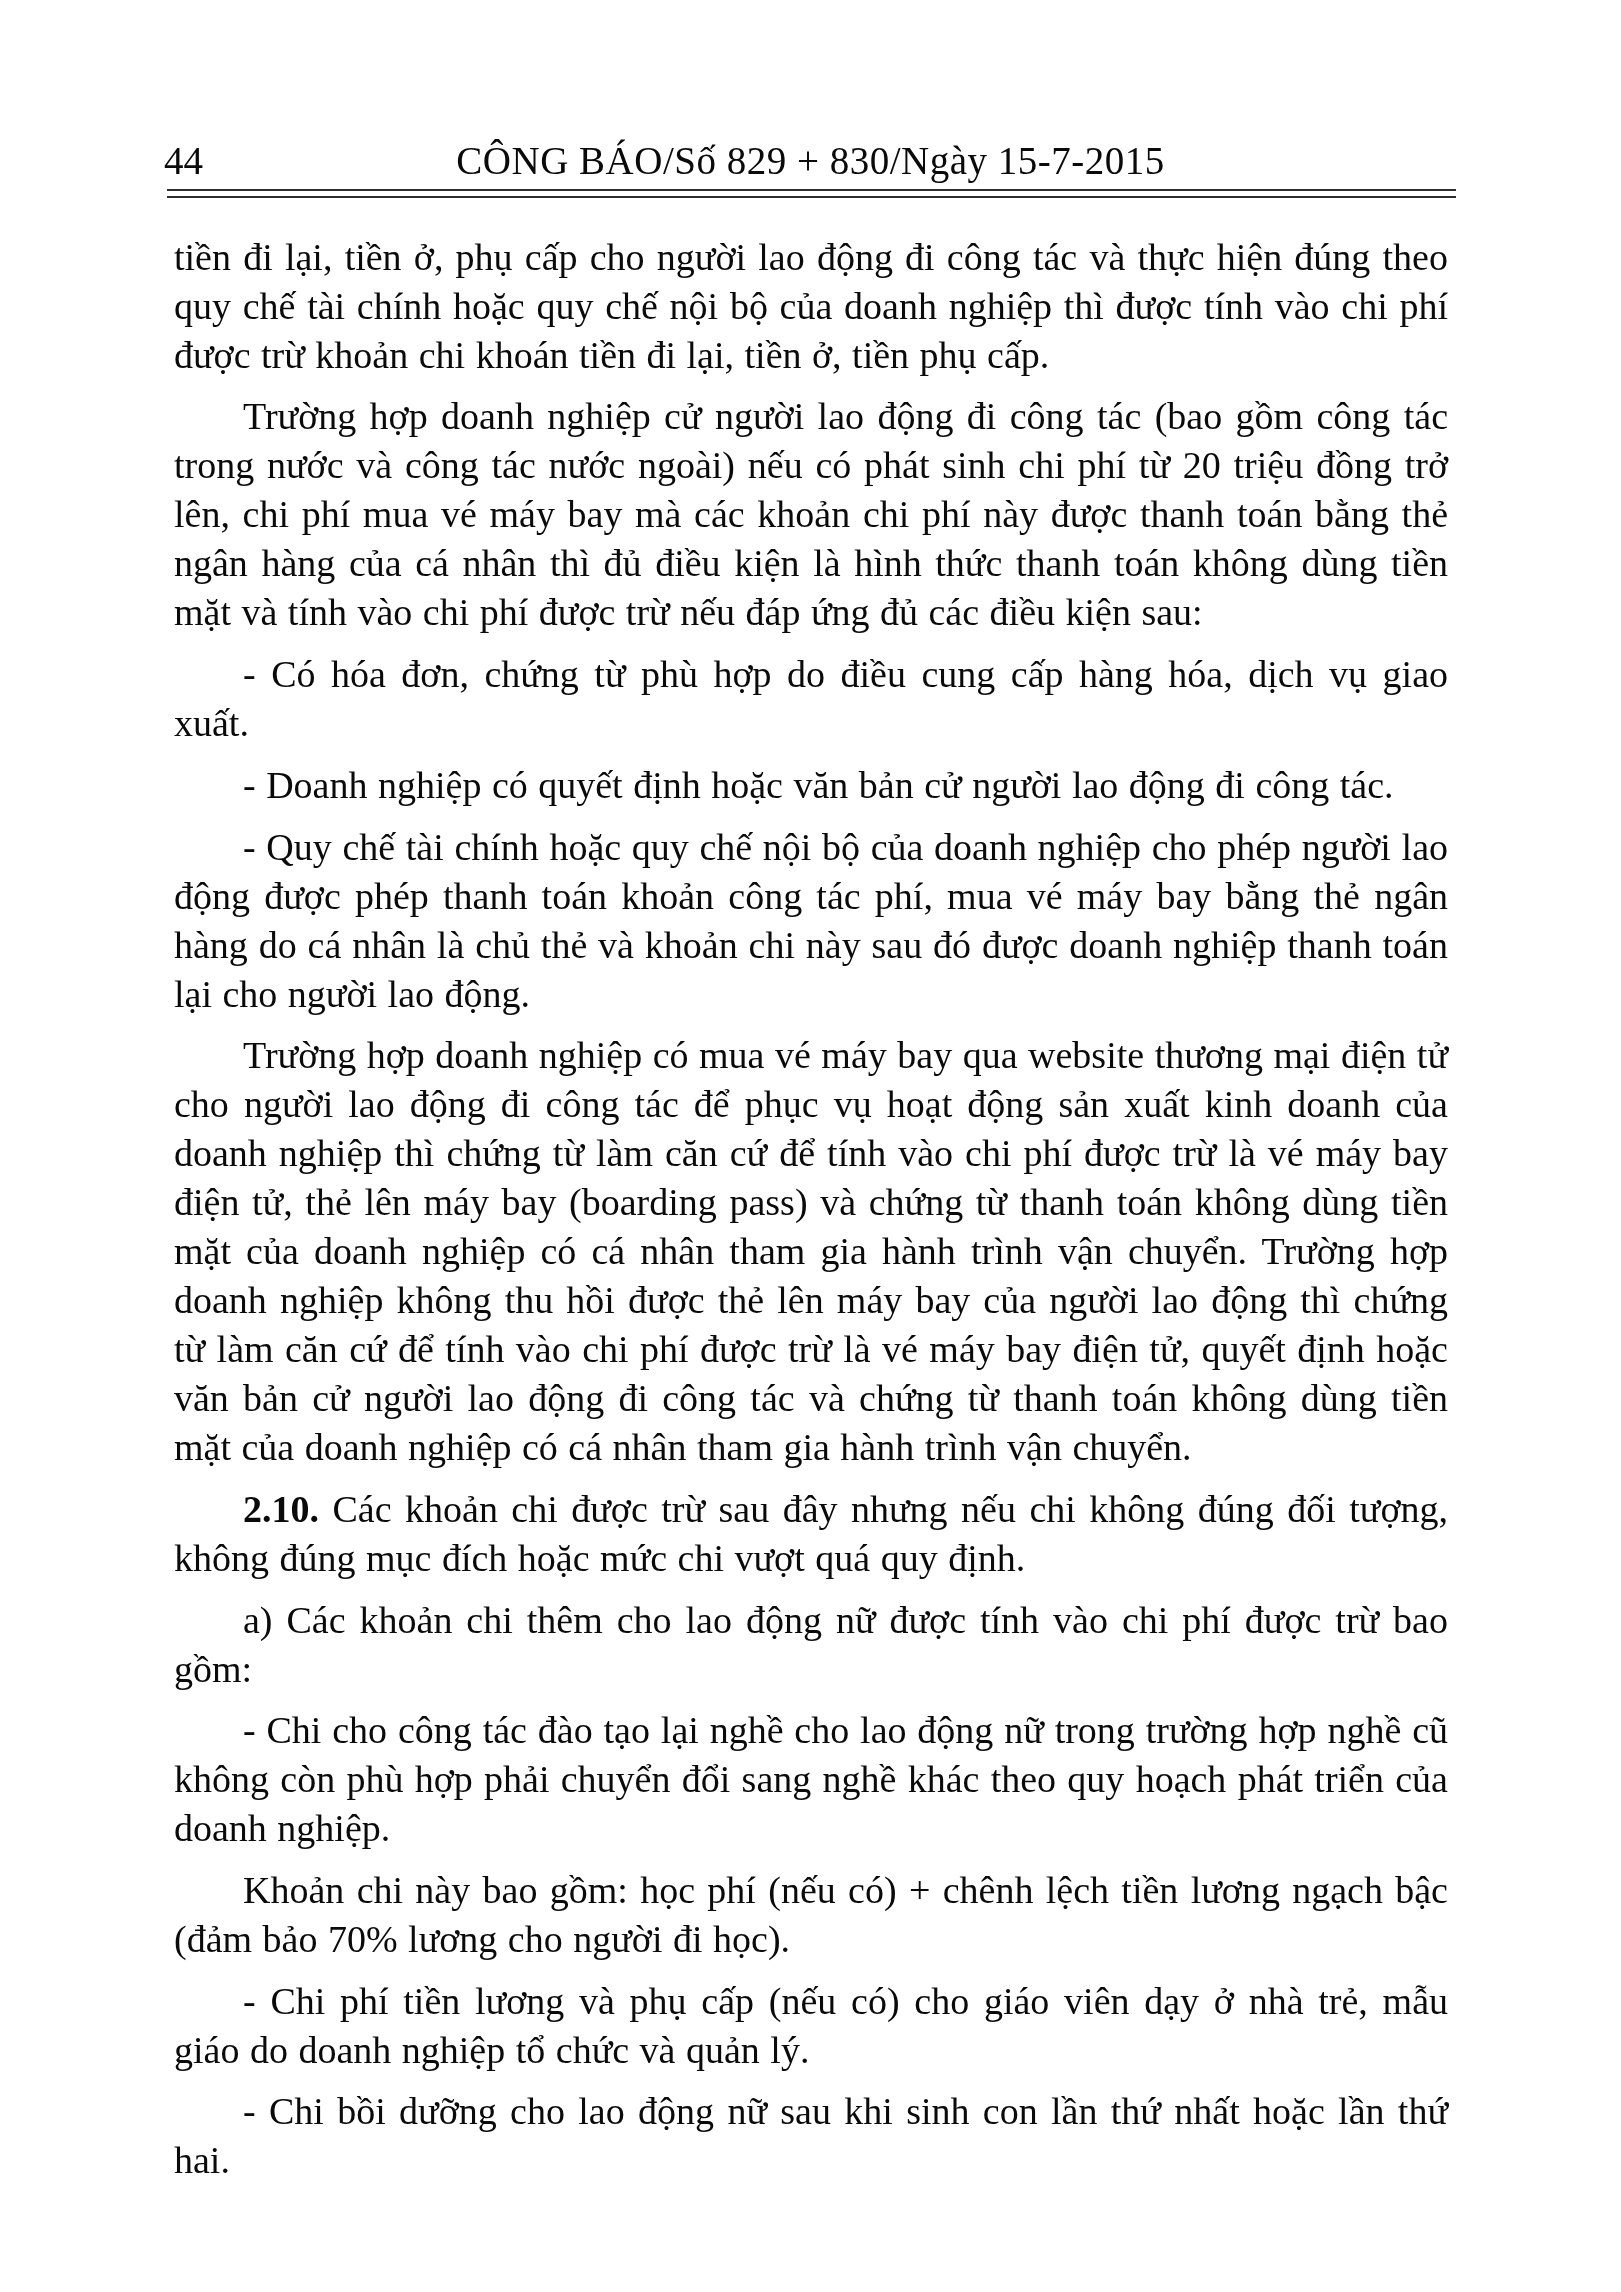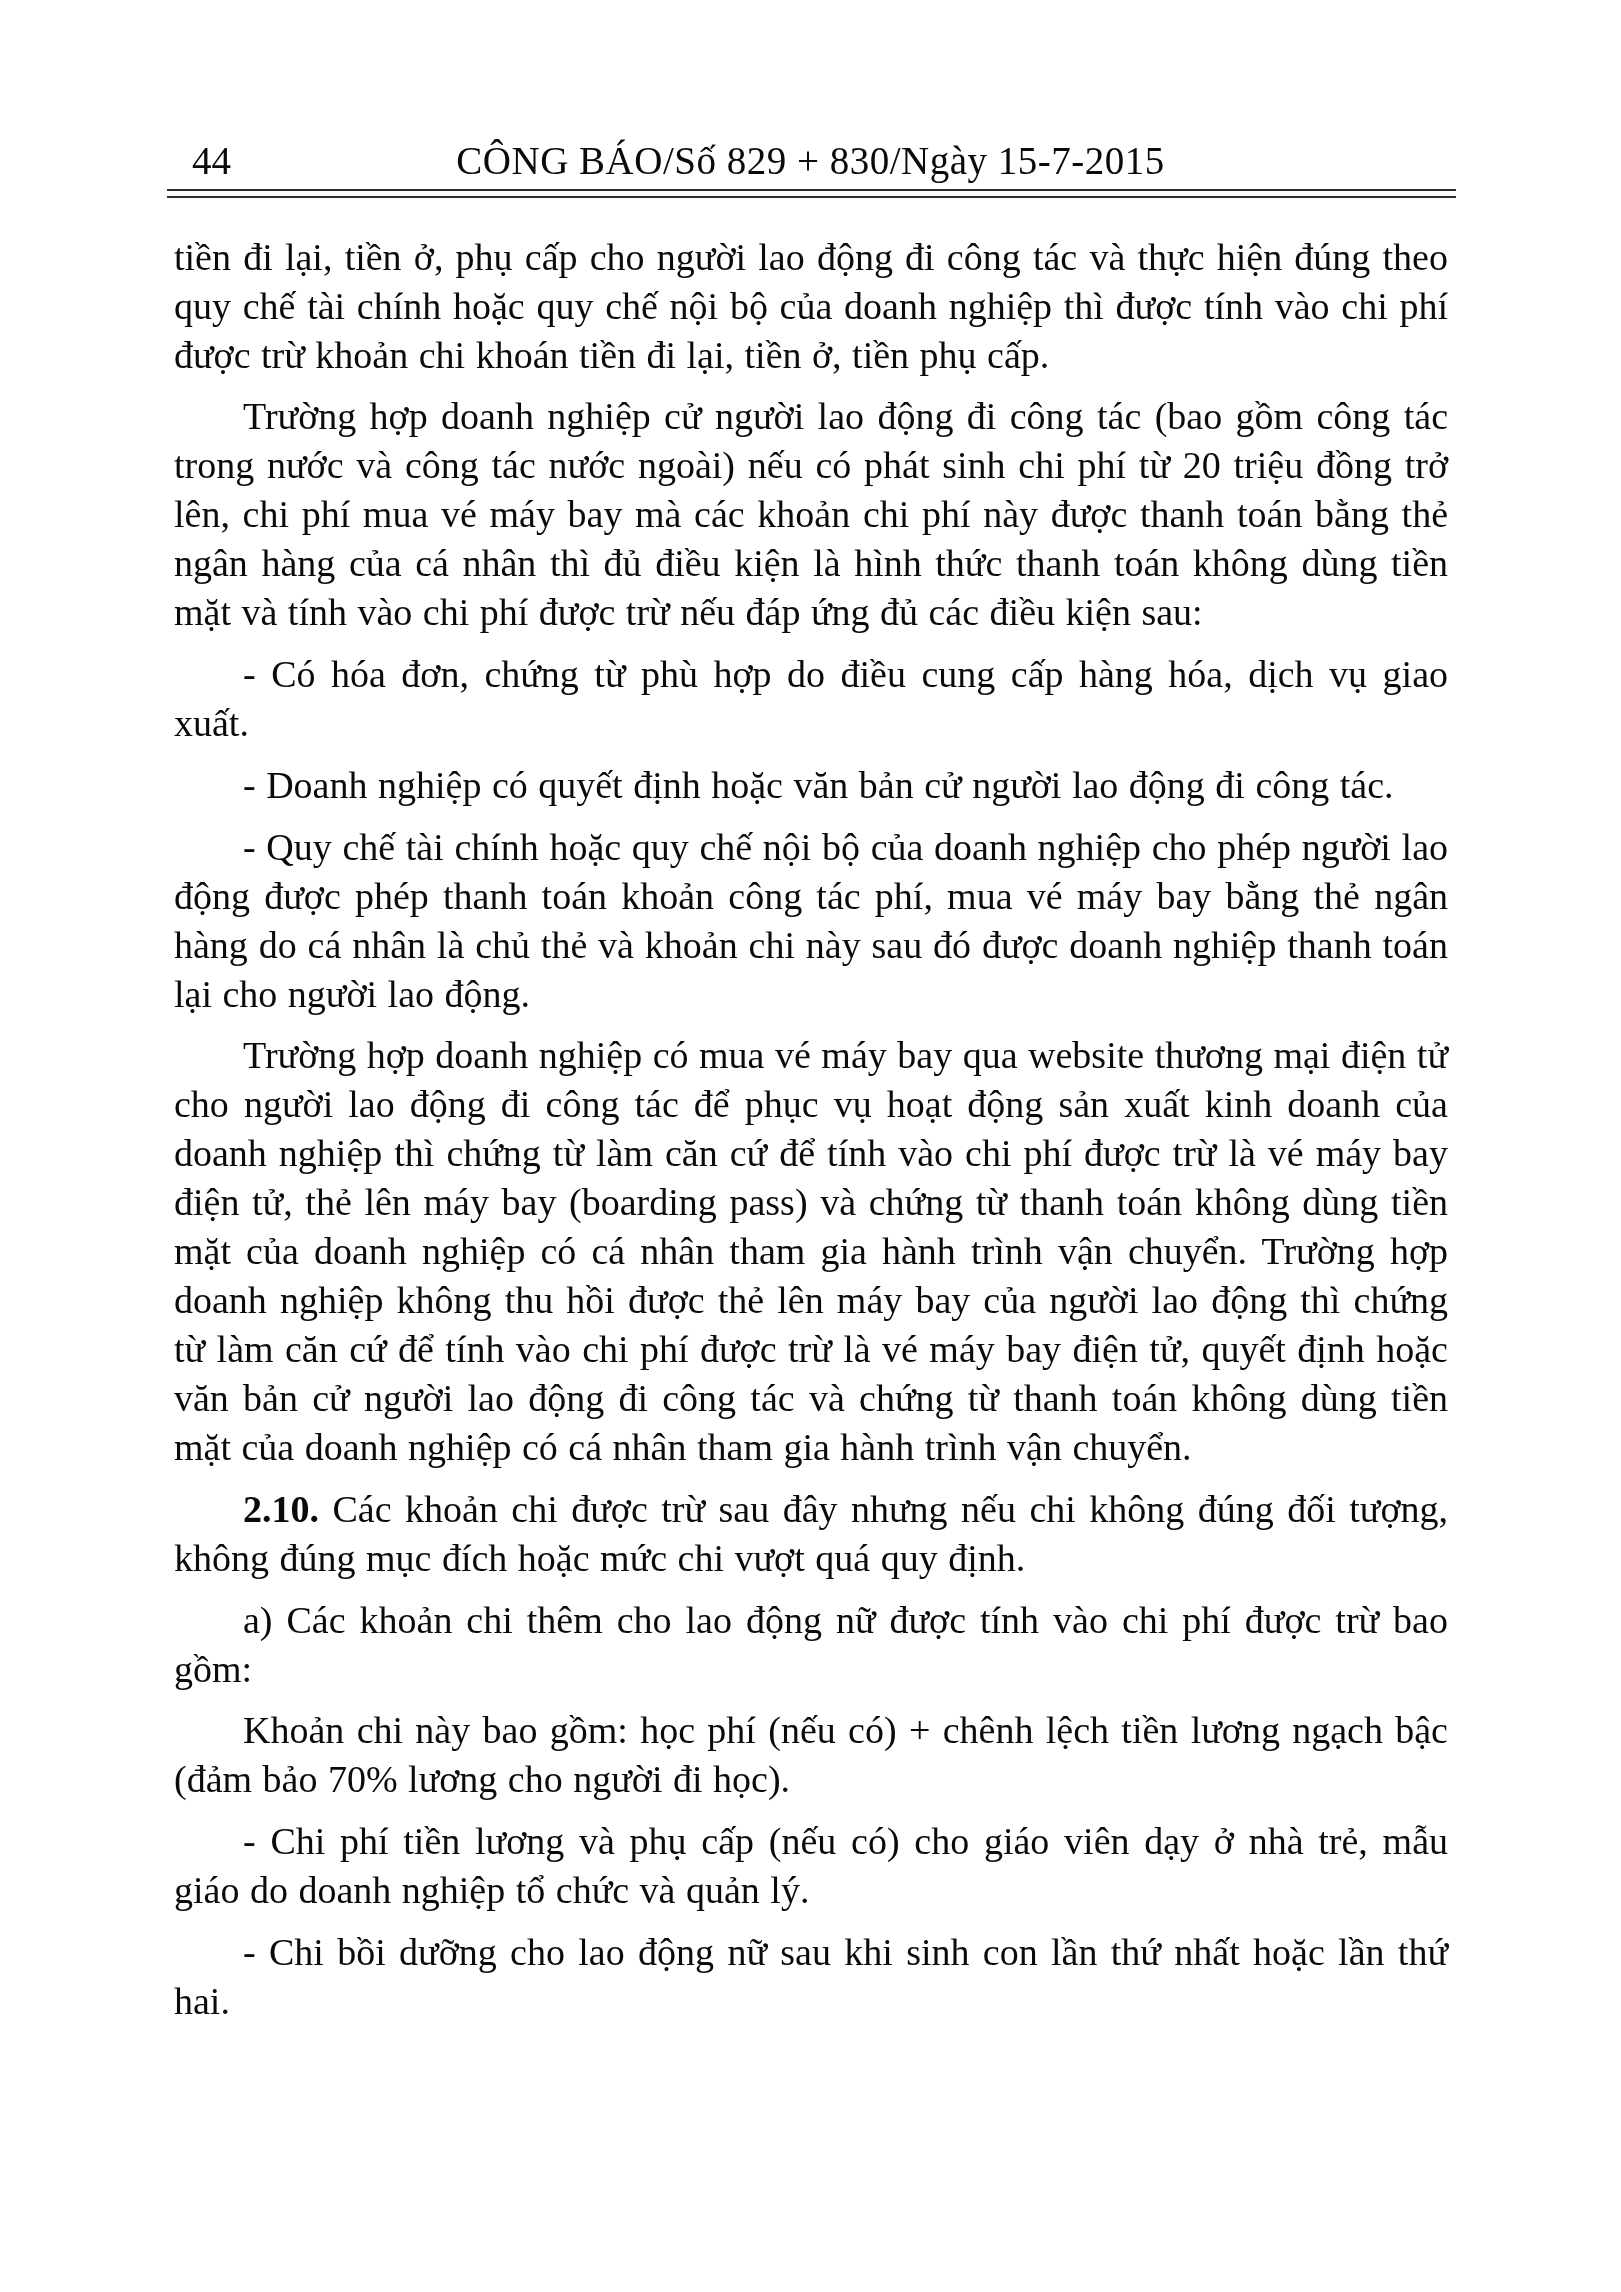--- a/index.html
+++ b/index.html
@@ -22,21 +22,21 @@
   }
   .header {
     position: relative;
     margin-top: 138px;
     height: 45px;
     font-size: 39px;
     line-height: 45px;
   }
   .page-num {
     position: absolute;
-    left: 192px;
+    left: 164px;
     top: 0;
   }
   .header-title {
     display: block;
     text-align: center;
     letter-spacing: 0.5px;
   }
   .header-rule {
     margin: 5.9px 0 0 167px;
     width: 1289px;
@@ -79,19 +79,20 @@
 
   <div class="body-text">
     <p class="para first">tiền đi lại, tiền ở, phụ cấp cho người lao động đi công tác và thực hiện đúng theo quy chế tài chính hoặc quy chế nội bộ của doanh nghiệp thì được tính vào chi phí được trừ khoản chi khoán tiền đi lại, tiền ở, tiền phụ cấp.</p>
     <p class="para">Trường hợp doanh nghiệp cử người lao động đi công tác (bao gồm công tác trong nước và công tác nước ngoài) nếu có phát sinh chi phí từ 20 triệu đồng trở lên, chi phí mua vé máy bay mà các khoản chi phí này được thanh toán bằng thẻ ngân hàng của cá nhân thì đủ điều kiện là hình thức thanh toán không dùng tiền mặt và tính vào chi phí được trừ nếu đáp ứng đủ các điều kiện sau:</p>
     <p class="para">- Có hóa đơn, chứng từ phù hợp do điều cung cấp hàng hóa, dịch vụ giao xuất.</p>
     <p class="para">- Doanh nghiệp có quyết định hoặc văn bản cử người lao động đi công tác.</p>
     <p class="para">- Quy chế tài chính hoặc quy chế nội bộ của doanh nghiệp cho phép người lao động được phép thanh toán khoản công tác phí, mua vé máy bay bằng thẻ ngân hàng do cá nhân là chủ thẻ và khoản chi này sau đó được doanh nghiệp thanh toán lại cho người lao động.</p>
     <p class="para">Trường hợp doanh nghiệp có mua vé máy bay qua website thương mại điện tử cho người lao động đi công tác để phục vụ hoạt động sản xuất kinh doanh của doanh nghiệp thì chứng từ làm căn cứ để tính vào chi phí được trừ là vé máy bay điện tử, thẻ lên máy bay (boarding pass) và chứng từ thanh toán không dùng tiền mặt của doanh nghiệp có cá nhân tham gia hành trình vận chuyển. Trường hợp doanh nghiệp không thu hồi được thẻ lên máy bay của người lao động thì chứng từ làm căn cứ để tính vào chi phí được trừ là vé máy bay điện tử, quyết định hoặc văn bản cử người lao động đi công tác và chứng từ thanh toán không dùng tiền mặt của doanh nghiệp có cá nhân tham gia hành trình vận chuyển.</p>
     <p class="para"><b class="lead">2.10.</b> <span>Các khoản chi được trừ sau đây nhưng nếu chi không đúng đối tượng, không đúng mục đích hoặc mức chi vượt quá quy định.</span></p>
     <p class="para">a) Các khoản chi thêm cho lao động nữ được tính vào chi phí được trừ bao gồm:</p>
+    <p class="para">- Chi cho công tác đào tạo lại nghề cho lao động nữ trong trường hợp nghề cũ không còn phù hợp phải chuyển đổi sang nghề khác theo quy hoạch phát triển của doanh nghiệp.</p>
     <p class="para">Khoản chi này bao gồm: học phí (nếu có) + chênh lệch tiền lương ngạch bậc (đảm bảo 70% lương cho người đi học).</p>
     <p class="para">- Chi phí tiền lương và phụ cấp (nếu có) cho giáo viên dạy ở nhà trẻ, mẫu giáo do doanh nghiệp tổ chức và quản lý.</p>
     <p class="para">- Chi bồi dưỡng cho lao động nữ sau khi sinh con lần thứ nhất hoặc lần thứ hai.</p>
   </div>
 
 </div>
 
 
 </body></html>

